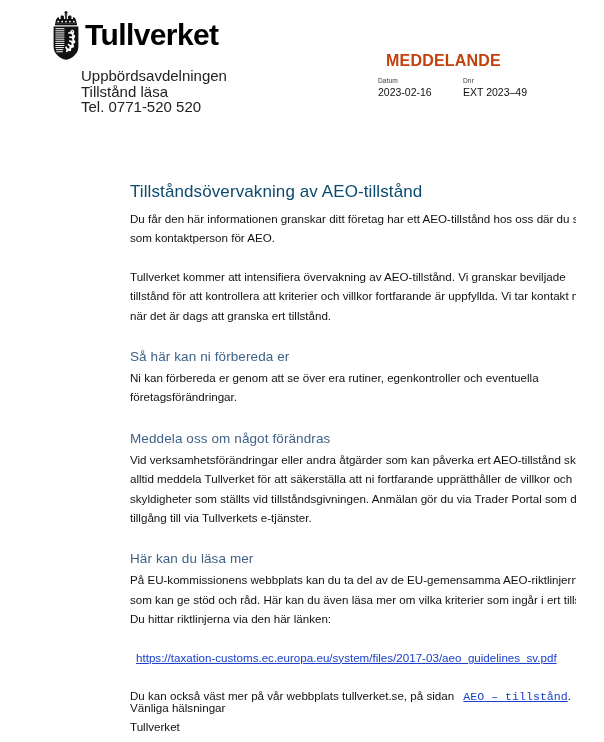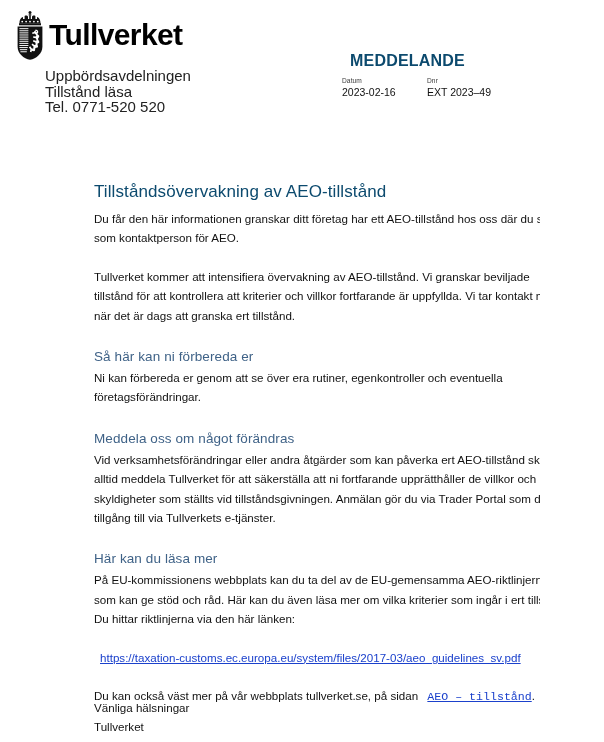--- a/index.html
+++ b/index.html
@@ -9,20 +9,21 @@
     background: #ffffff;
   }
   .page {
     position: relative;
     width: 540px;
     height: 742px;
     background: #ffffff;
     font-family: "Liberation Sans", sans-serif;
     color: #1a1a1a;
     overflow: hidden;
+    margin-left: 36px;
     -webkit-font-smoothing: antialiased;
   }
 
   
   .letterhead {
     position: absolute;
     left: 14px;
     top: 10px;
     display: flex;
     align-items: center;
@@ -53,21 +54,21 @@
   .sender-block div { white-space: nowrap; }
 
   
   .doc-type {
     position: absolute;
     left: 350px;
     top: 52px;
     font-size: 16px;
     font-weight: bold;
     letter-spacing: 0.2px;
-    color: #0c4a6e;
+    color: #c2410c;
   }
   .meta-row {
     position: absolute;
     left: 342px;
     top: 76px;
     display: flex;
   }
   .meta-col { width: 85px; }
   .meta-col.wide { width: 160px; }
   .meta-label {

